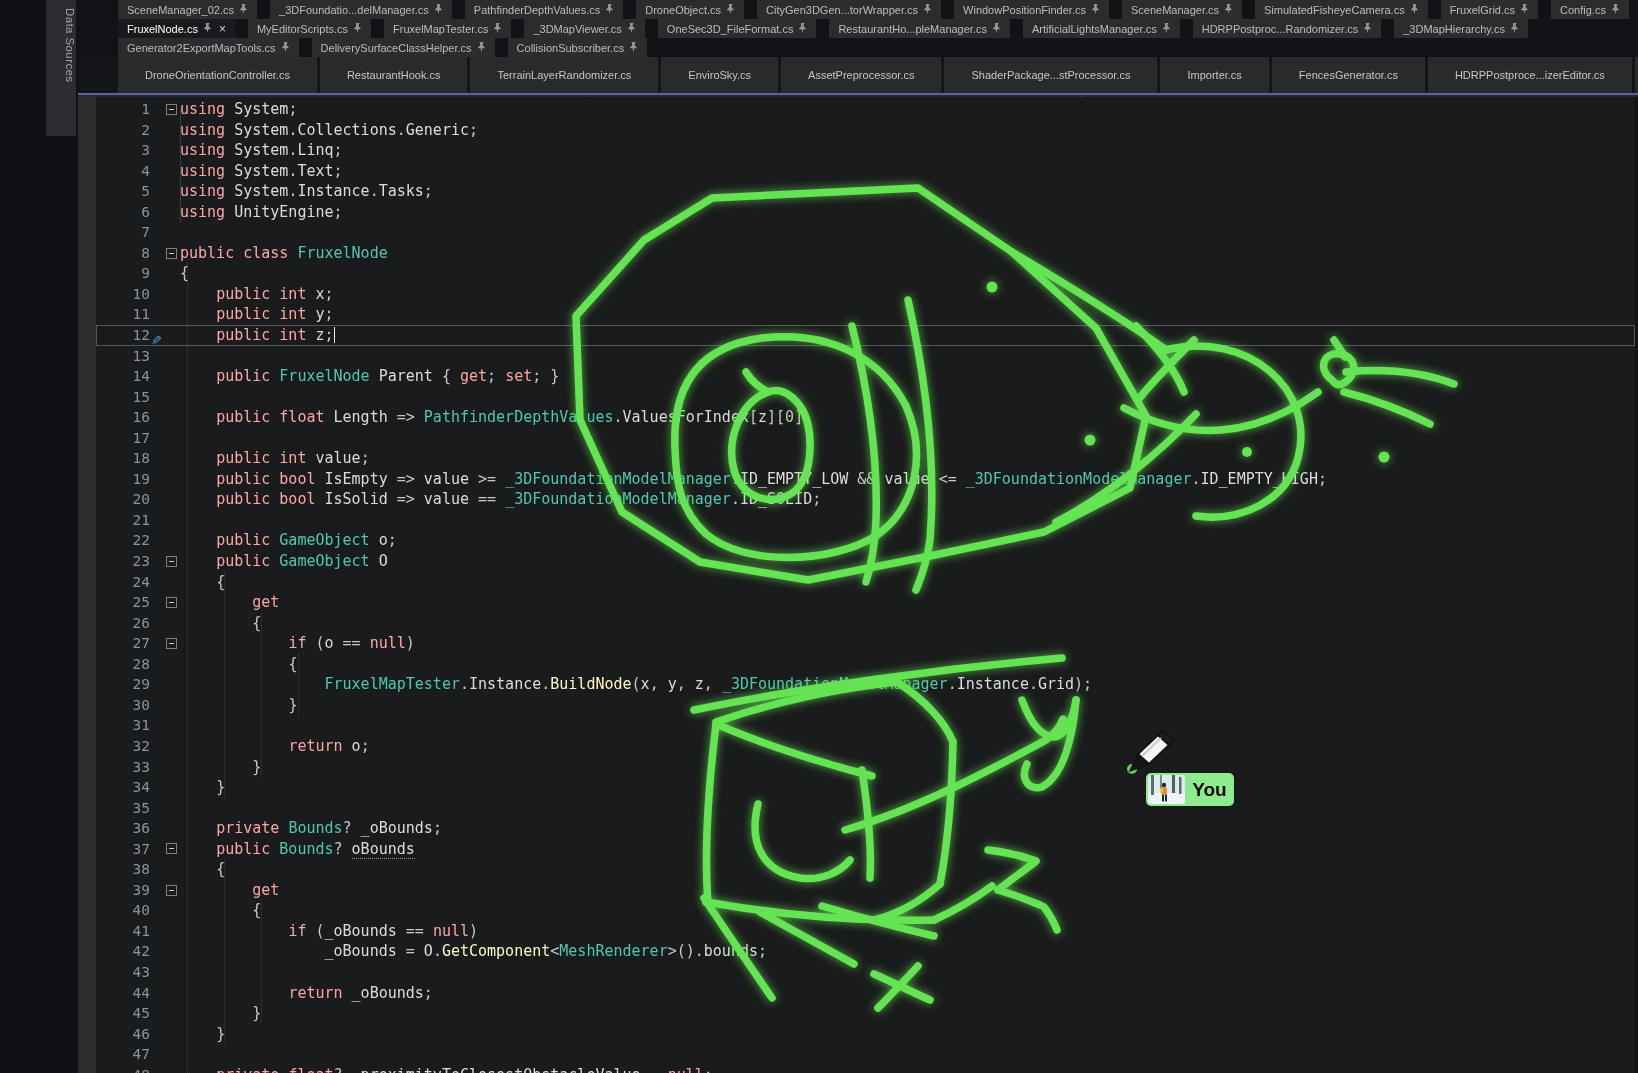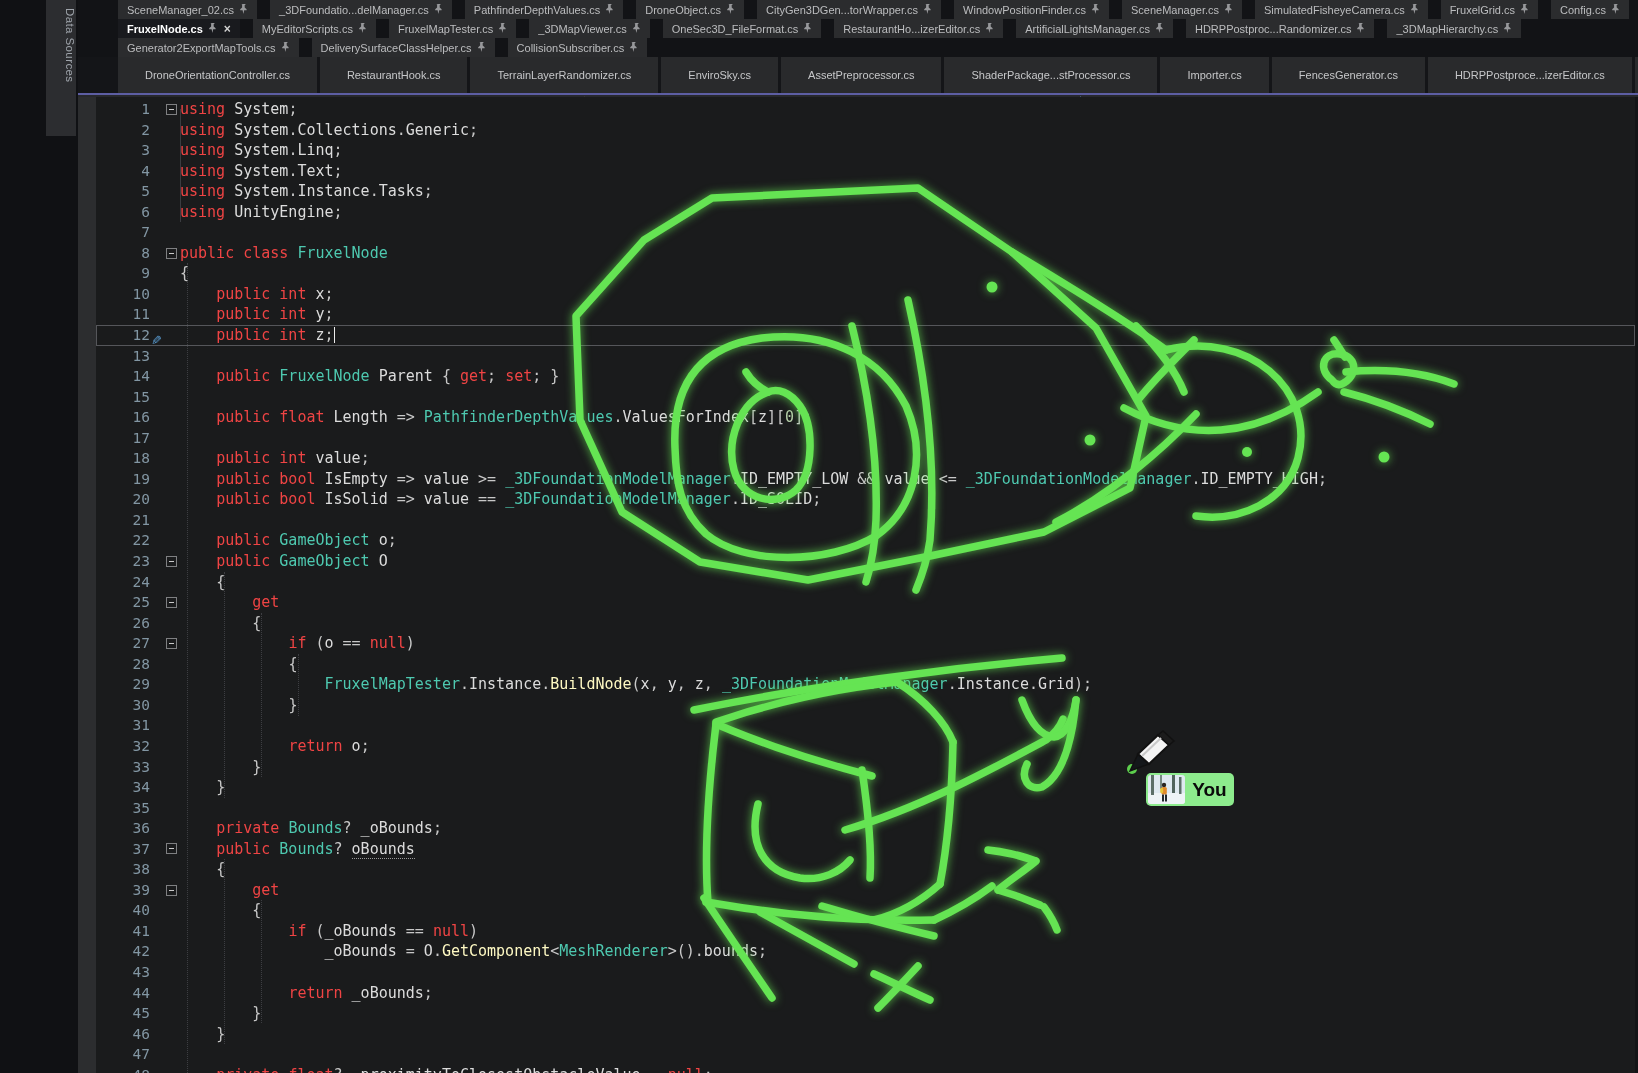--- a/index.html
+++ b/index.html
@@ -10,21 +10,21 @@
   .ds-tab{position:absolute;left:46px;top:0;width:30px;height:136px;background:#2c2d30;
           color:#9fa4ab;writing-mode:vertical-rl;font-size:11.5px;padding-top:8px;
           letter-spacing:.4px;box-sizing:border-box;text-align:left;}
   
   .tabs-area{position:absolute;left:78px;top:0;right:0;height:97px;background:#121316;}
   .tabrow{display:flex;align-items:stretch;gap:13px;height:19px;overflow:hidden;background:#121316;padding-left:40px;}
   .tabrow.r4{height:36px;gap:3px;background:#141518;}
   .tab{display:flex;align-items:center;gap:6px;background:#2b2c2e;color:#bcbdbf;
        font-size:11px;padding:0 9px;white-space:nowrap;flex:0 0 auto;cursor:default;}
   .tabrow.r4 .tab{background:#292a2c;color:#c6c7c9;padding:0 27px;}
-  .tab.active{background:#191a1e;color:#ffffff;font-weight:bold;}
+  .tab.active{background:#191a1e;color:#ffffff;font-weight:normal;}
   .tab .pin svg{display:block;}
   .tab .close{font-size:12px;color:#d2d2d2;line-height:1;margin-left:1px;}
   .purple-line{height:2px;background:#5d5ea3;}
   .breadcrumb{display:flex;align-items:center;height:18px;background:#27282c;color:#c4c5c7;font-size:11.5px;}
   .bc-seg{display:flex;align-items:center;height:100%;}
   .bc-seg .grow{flex:1;}
   .bc-seg.s1{width:497px;}
   .bc-seg.s2{width:497px;}
   .bc-seg.s3{flex:1;}
   .bc-label{margin:0 4px;}
@@ -42,21 +42,21 @@
   .code-row{display:flex;align-items:center;height:20.55px;position:relative;}
   .code-row.current{outline:1px solid #55565a;outline-offset:-1px;}
   .ln{width:54px;text-align:right;color:#8296a3;font:14.5px/20.55px "DejaVu Sans Mono",monospace;
       flex:0 0 auto;user-select:none;}
   .foldcol{width:30px;flex:0 0 auto;display:flex;align-items:center;position:relative;}
   .foldbox{width:11px;height:11px;box-sizing:border-box;border:1px solid #7f8082;background:#1a1b1c;
            position:relative;margin-left:16px;}
   .foldbox:after{content:"";position:absolute;left:2px;right:2px;top:4px;height:1px;background:#c9c9c9;}
   .gutter-pencil{position:absolute;left:1px;top:-2px;color:#5b9fd6;font-size:13px;transform:scaleX(-1);}
   .codetext{font:15px/20.55px "DejaVu Sans Mono",monospace;white-space:pre;color:#dcdcdc;}
-  .tk-k{color:#ef4444;} .tk-t{color:#4ec9b0;} .tk-m{color:#fef9c3;} .tk-w{color:#dcdcdc;}
+  .tk-k{color:#fca5a5;} .tk-t{color:#4ec9b0;} .tk-m{color:#fef9c3;} .tk-w{color:#dcdcdc;}
   .tk-p{color:#c8c8c8;} .tk-n{color:#b5cea8;}
   .tk-u{color:#dcdcdc;border-bottom:1px dotted #9a9a9a;}
   .caret{display:inline-block;width:1.5px;height:16px;background:#ececec;vertical-align:-3px;}
   .iguide{position:absolute;width:0;border-left:1px dotted #3d3e42;}
   .uguide{position:absolute;width:0;border-left:1px solid #3b3c40;}
   
   .ink{position:absolute;left:0;top:0;z-index:50;pointer-events:none;}
   .ink path{fill:none;stroke:var(--ink,#65e453);stroke-width:7.5;stroke-linecap:round;stroke-linejoin:round;}
   .ink circle{fill:var(--ink,#65e453);}
   .glow{filter:drop-shadow(0 0 5px rgba(101,228,83,.75));}
@@ -194,21 +194,21 @@
         </div>
         <div class="tab">
           <span>OneSec3D_FileFormat.cs</span>
           <span class="pin">
             <svg width="8" height="11" viewBox="0 0 8 11" fill="#97989b">
               <path d="M2.6 0 h2.8 v1 h-0.7 v2.6 l1.9 1.6 v1.1 h-2.4 l-0.8 3.7 -0.8-3.7 h-2.4 v-1.1 l1.9-1.6 v-2.6 h-0.7 z"></path>
             </svg>
           </span>
         </div>
         <div class="tab">
-          <span>RestaurantHo...izerEditor.cs</span>
+          <span>RestaurantHo...pleManager.cs</span>
           <span class="pin">
             <svg width="8" height="11" viewBox="0 0 8 11" fill="#97989b">
               <path d="M2.6 0 h2.8 v1 h-0.7 v2.6 l1.9 1.6 v1.1 h-2.4 l-0.8 3.7 -0.8-3.7 h-2.4 v-1.1 l1.9-1.6 v-2.6 h-0.7 z"></path>
             </svg>
           </span>
         </div>
         <div class="tab">
           <span>ArtificialLightsManager.cs</span>
           <span class="pin">
             <svg width="8" height="11" viewBox="0 0 8 11" fill="#97989b">

